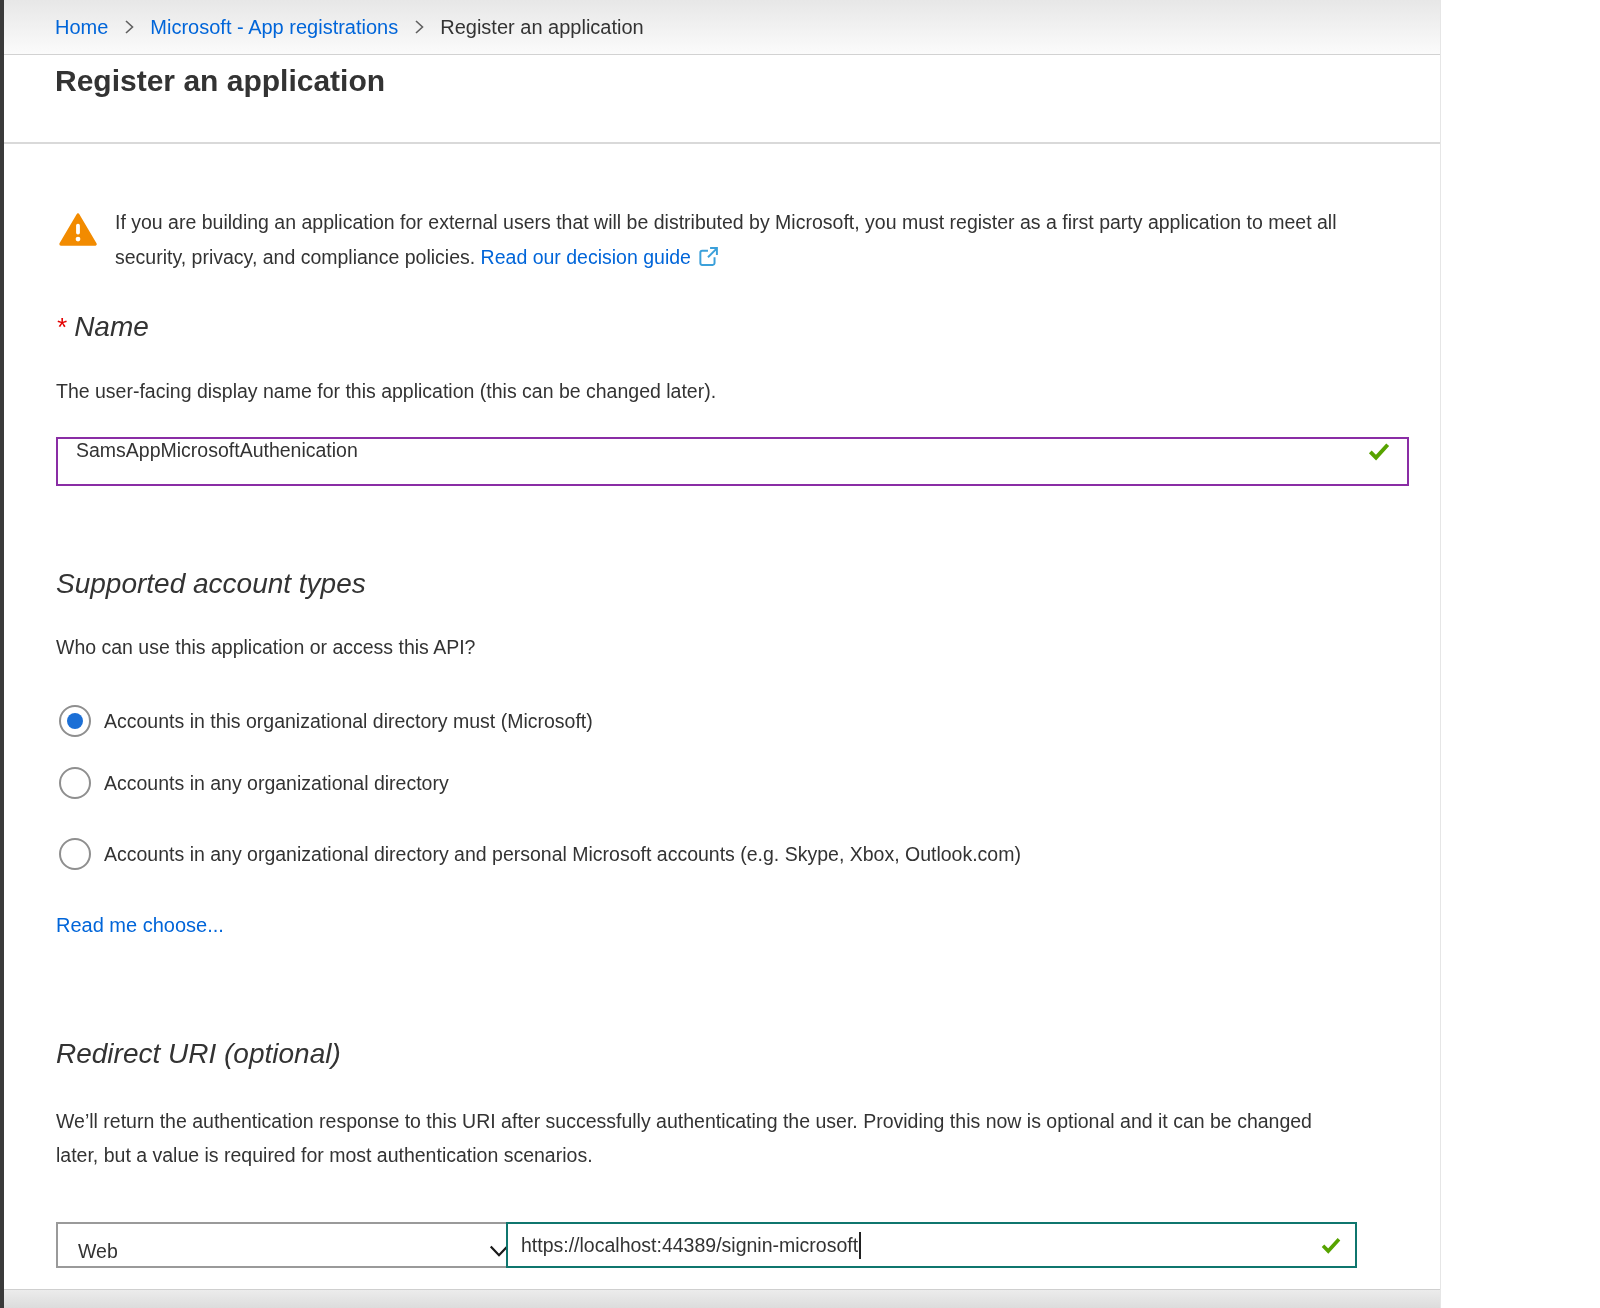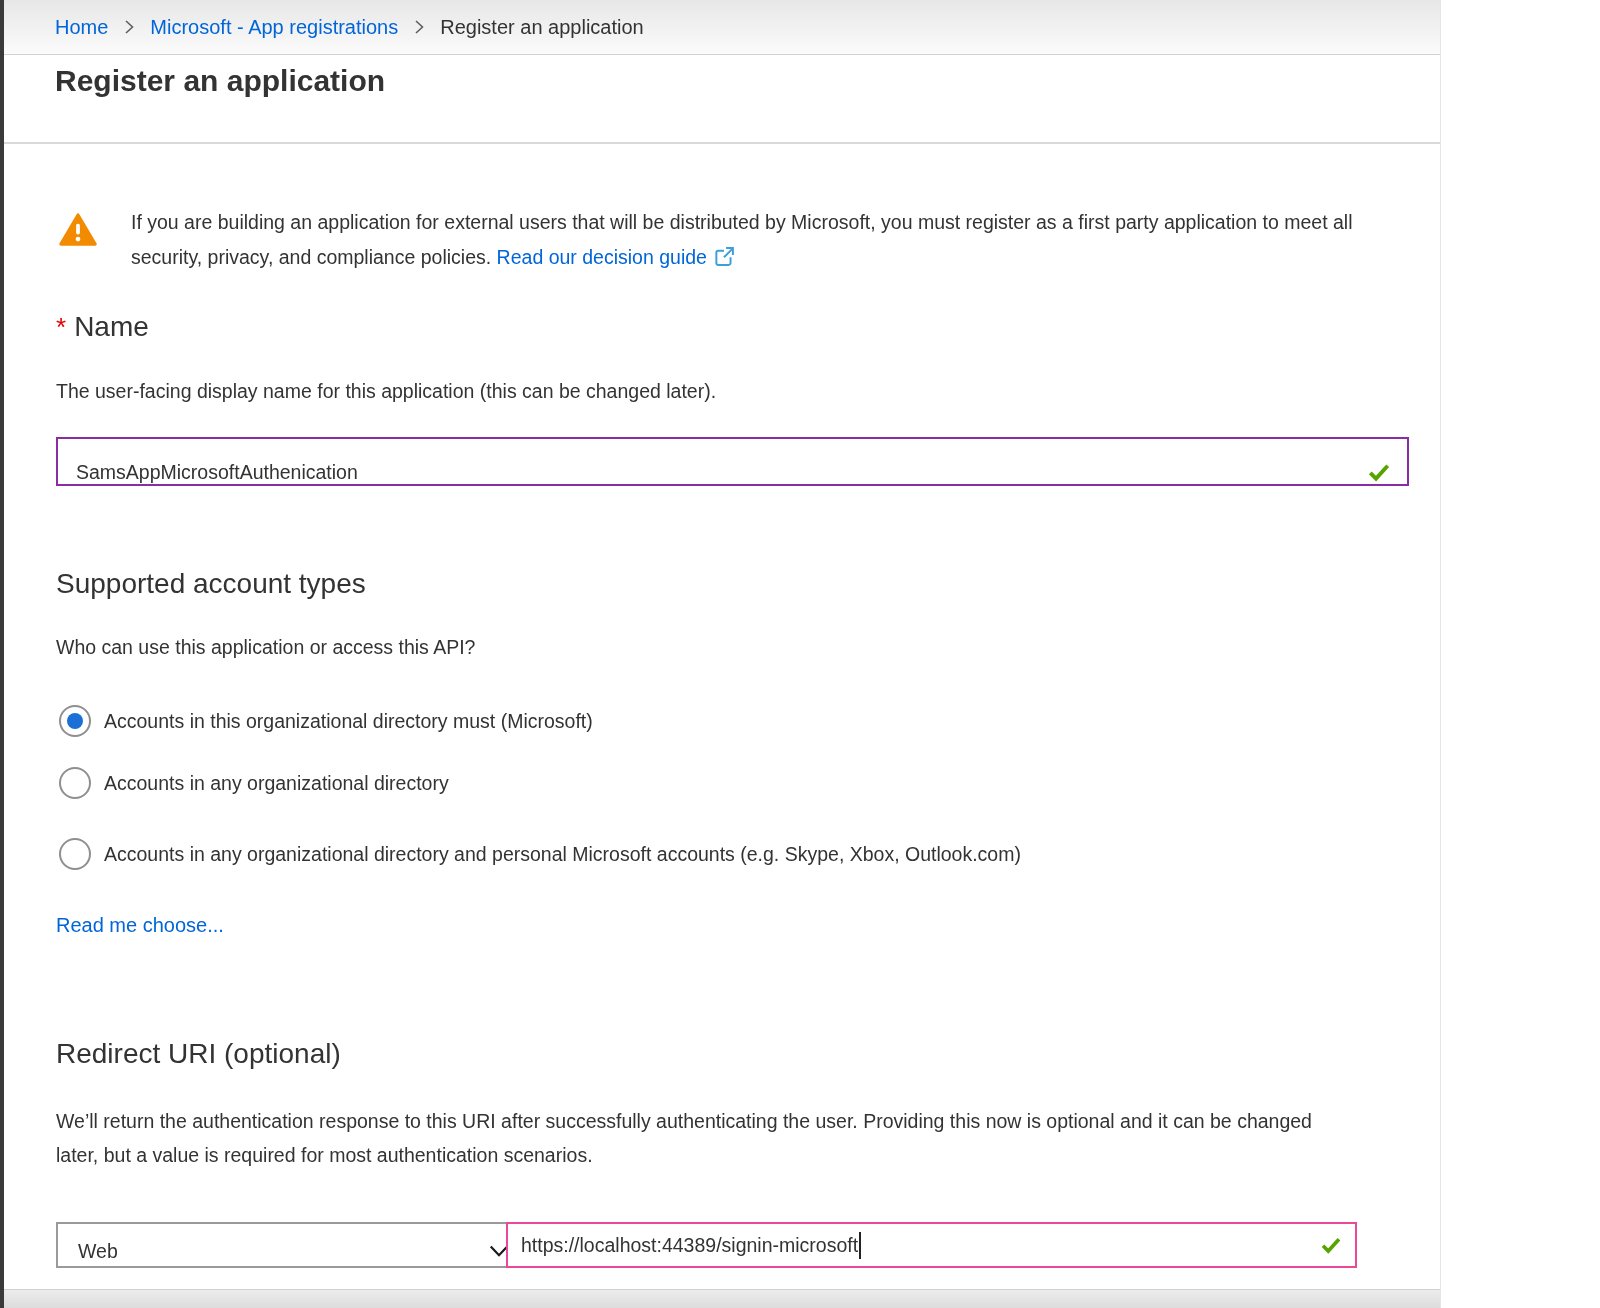--- a/index.html
+++ b/index.html
@@ -23,33 +23,33 @@
   .crumb-sep{margin:0 13px;display:inline-flex;align-items:center;}
   .crumb-current{color:#333;}
 
   
   .page-title{position:absolute;left:51px;top:64px;font-size:30px;font-weight:600;color:#333;}
   .header-divider{position:absolute;left:0;top:142px;width:100%;height:2px;background:#d9d9d9;}
 
   
   .warning{position:absolute;left:55px;top:205px;display:flex;align-items:flex-start;}
   .warning-icon{width:38px;height:35px;margin-top:7px;flex:none;}
-  .warning-text{margin-left:34px;max-width:1250px;font-size:19.5px;line-height:35px;color:#333;}
+  .warning-text{margin-left:18px;max-width:1250px;font-size:19.5px;line-height:35px;color:#333;}
   .inline-link{color:#0065d9;cursor:pointer;white-space:nowrap;}
   .ext-icon{width:21px;height:21px;vertical-align:-3px;margin-left:7px;}
 
   
-  .section-heading{position:absolute;left:52px;font-size:28px;font-weight:400;color:#333;}
+  .section-heading{position:absolute;left:52px;font-size:28px;font-weight:400;color:#333;font-style:italic;}
   .required-star{color:#e40000;font-size:26px;margin-right:8px;}
   .body-text{position:absolute;left:52px;font-size:19.5px;color:#333;}
 
   
   .name-input{
     position:absolute;left:52px;top:437px;width:1353px;height:49px;box-sizing:border-box;
-    border:2px solid #8a2da5;background:#fff;display:flex;align-items:flex-end;
+    border:2px solid #8a2da5;background:#fff;display:flex;align-items:flex-start;
     padding:0 16px 0 18px;font-size:19.5px;color:#333;cursor:text;
   }
   .check-icon{width:24px;height:24px;flex:none;margin-left:auto;}
 
   
   .radio-row{position:absolute;left:55px;display:flex;align-items:center;font-size:19.5px;cursor:pointer;}
   .radio-circle{
     width:32px;height:32px;border:2px solid #8f8f8f;border-radius:50%;
     box-sizing:border-box;background:#fff;position:relative;flex:none;
   }
@@ -63,21 +63,21 @@
 
   
   .platform-select{
     position:absolute;left:52px;top:1222px;width:476px;height:46px;box-sizing:border-box;
     border:2px solid #9a9a9a;background:#fff;display:flex;align-items:center;
     justify-content:space-between;padding:12px 19px 0 20px;font-size:19.5px;cursor:pointer;
   }
   .chevron-icon{width:24px;height:24px;flex:none;}
   .uri-input{
     position:absolute;left:502px;top:1222px;width:851px;height:46px;box-sizing:border-box;
-    border:2px solid #ec4899;background:#fff;display:flex;align-items:center;
+    border:2px solid #0f766e;background:#fff;display:flex;align-items:center;
     padding:0 13px;font-size:19.5px;color:#333;cursor:text;
   }
   .caret{display:inline-block;width:2px;height:27px;background:#222;margin-left:1px;flex:none;}
   .uri-input .check-icon{width:22px;height:22px;}
 
   .footer-bar{
     position:absolute;left:0;top:1289px;width:100%;height:19px;
     background:linear-gradient(180deg,#ececec,#dcdcdc);border-top:1px solid #cfcfcf;box-sizing:border-box;
   }
 </style>

